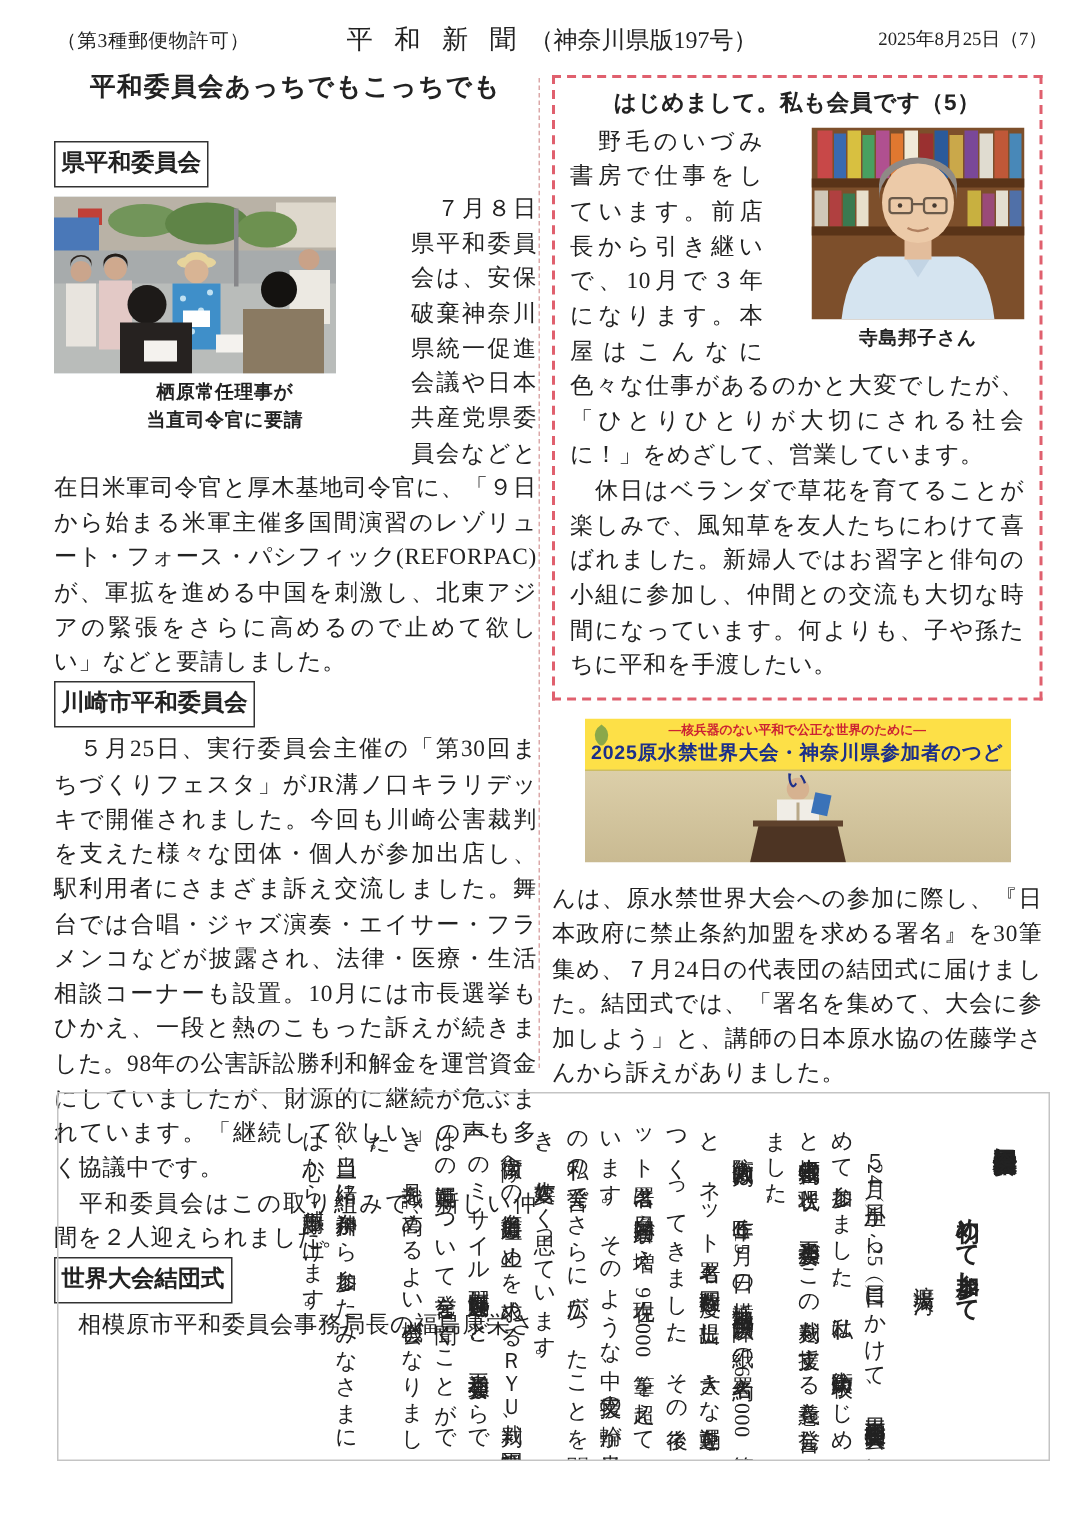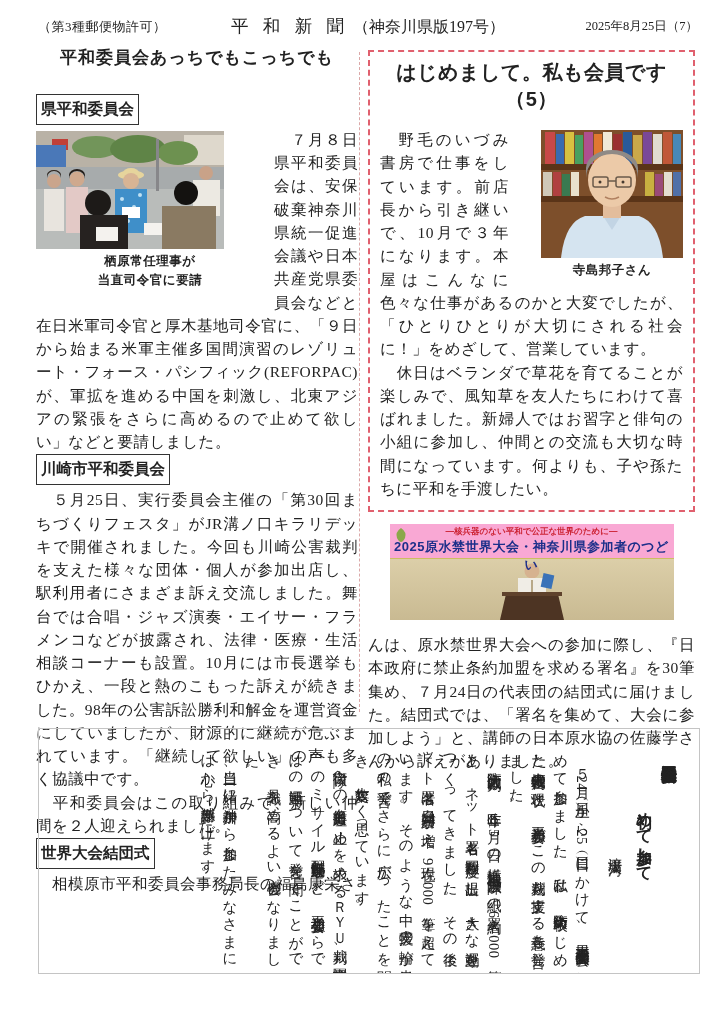--- a/index.html
+++ b/index.html
@@ -33,29 +33,29 @@
   .body-text p { margin:0; }
 
   .photo1-wrap { float:left; width:228px; margin:3px 10px 2px 0; }
   .photo1-wrap svg { display:block; width:188px; height:118px; }
   .photo-caption { text-align:center; font-family:"Liberation Sans","DejaVu Sans",sans-serif;
                    font-weight:bold; font-size:12.5px; line-height:1.5; margin-top:3px; }
 
   
   .member-box { border:2px dashed #e0606e; padding:7px 10px 10px; background:#fff; }
   .member-title { text-align:center; font-family:"Liberation Sans","DejaVu Sans",sans-serif;
-                  font-weight:bold; font-size:20px; margin-bottom:15px; letter-spacing:0.5px; }
+                  font-weight:bold; font-size:15px; margin-bottom:5px; letter-spacing:0.5px; }
   .photo2-wrap { float:right; width:142px; margin:2px 0 2px 8px;padding-left:24px; }
   .photo2-wrap svg { display:block; width:142px; height:128px; }
 
   
   .congress { width:284px; margin:12px auto 0; }
   .congress-photo { position:relative; width:284px; height:96px; overflow:hidden; }
   .cp-banner { position:absolute; left:0; top:0; right:0; height:34px;
-               background:#f9a8d4; border-bottom:1px solid #cdbd62; }
+               background:#fde047; border-bottom:1px solid #cdbd62; }
   .cp-b1 { text-align:center; color:#cc2233; font-size:8.5px; font-weight:bold;
            font-family:"Liberation Sans","DejaVu Sans",sans-serif; margin-top:2px; }
   .cp-b2 { text-align:center; color:#1c2f8a; font-size:13px; font-weight:bold;
            font-family:"Liberation Sans","DejaVu Sans",sans-serif; letter-spacing:0.5px; }
   .cp-leaf { position:absolute; left:5px; top:3px; }
   .cp-hall { position:absolute; left:0; top:34px; right:0; bottom:0;
              background:linear-gradient(#dccfa9,#c9ba92); }
   .cp-scene { position:absolute; left:0; top:0; }
   .congress-caption { text-align:center; font-family:"Liberation Sans","DejaVu Sans",sans-serif;
                       font-weight:bold; font-size:12.5px; margin-top:5px; }

